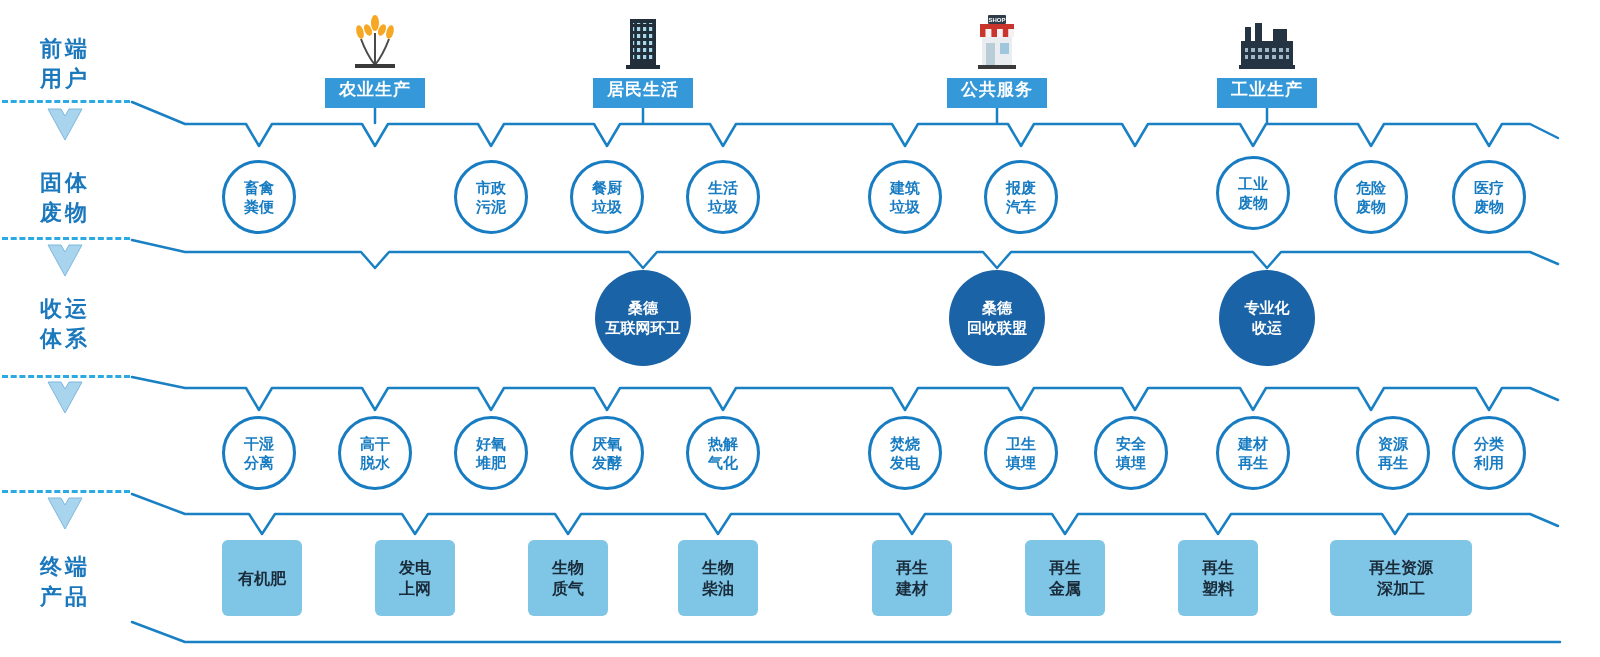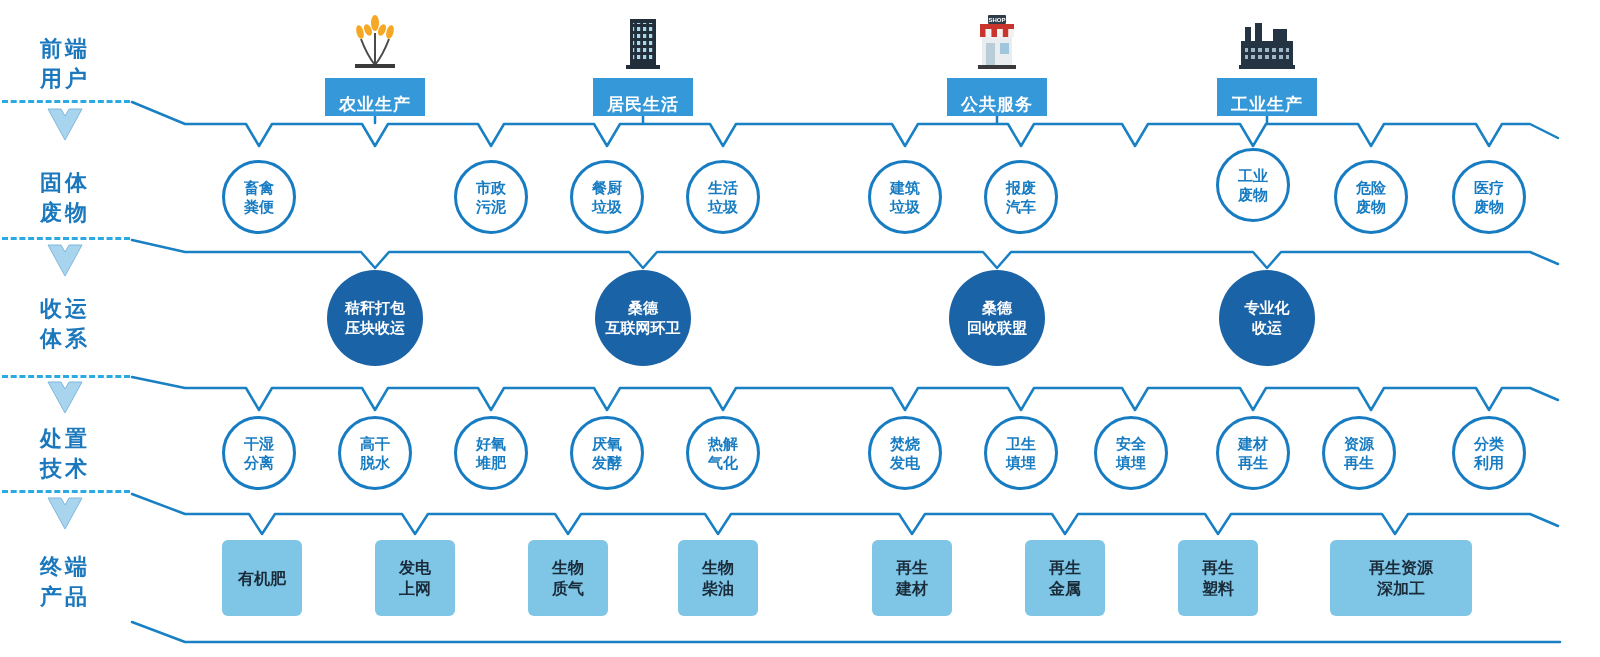--- a/index.html
+++ b/index.html
@@ -8,23 +8,23 @@
   .canvas { position:relative; width:1600px; height:657px; background:#fff; overflow:hidden; }
 
   .connectors { position:absolute; left:0; top:0; }
 
   .left-label { position:absolute; left:0; width:130px; text-align:center;
                 color:#1b78bd; font-weight:bold; font-size:22px; line-height:30px;
                 letter-spacing:3px; }
   .dash { position:absolute; left:2px; width:128px; border-top:3px dashed #2ba9e2; }
   .flow-arrow { position:absolute; left:46px; }
 
-  .category { position:absolute; width:100px; height:38px; background:#3598d8;
+  .category { position:absolute; width:100px; height:30px; background:#3598d8;
               color:#fff; font-weight:bold; font-size:17px; letter-spacing:1px;
-              display:flex; align-items:flex-end; justify-content:center; }
+              display:flex; align-items:flex-start; justify-content:center; }
   .cat-icon { position:absolute; width:60px; height:62px; }
 
   .circle { position:absolute; width:74px; height:74px; border-radius:50%;
             background:#fff; border:3px solid #187cc2; color:#187cc2;
             font-weight:bold; font-size:15px; line-height:19px; text-align:center;
             display:flex; flex-direction:column; align-items:center; justify-content:center; }
   .circle.big { width:96px; height:96px; background:#1a63a6; border:none;
                 color:#fff; font-size:15px; line-height:20px; }
 
   .product { position:absolute; width:80px; height:76px; background:#7ec5e6;
@@ -53,24 +53,20 @@
     <div>前端</div>
     <div>用户</div>
   </div>
   <div class="left-label" style="top:168px">
     <div>固体</div>
     <div>废物</div>
   </div>
   <div class="left-label" style="top:294px">
     <div>收运</div>
     <div>体系</div>
-  </div>
-  <div class="left-label" style="top:424px">
-    <div>处置</div>
-    <div>技术</div>
   </div>
   <div class="left-label" style="top:552px">
     <div>终端</div>
     <div>产品</div>
   </div>
 
   <div class="dash" style="top:100px"></div>
   <div class="dash" style="top:237px"></div>
   <div class="dash" style="top:375px"></div>
   <div class="dash" style="top:490px"></div>
@@ -175,37 +171,33 @@
     <span>垃圾</span>
   </div>
   <div class="circle" style="left:868px; top:160px">
     <span>建筑</span>
     <span>垃圾</span>
   </div>
   <div class="circle" style="left:984px; top:160px">
     <span>报废</span>
     <span>汽车</span>
   </div>
-  <div class="circle" style="left:1216px; top:148px">
+  <div class="circle" style="left:1216px; top:156px">
     <span>工业</span>
     <span>废物</span>
   </div>
   <div class="circle" style="left:1334px; top:160px">
     <span>危险</span>
     <span>废物</span>
   </div>
   <div class="circle" style="left:1452px; top:160px">
     <span>医疗</span>
     <span>废物</span>
   </div>
 
-  <div class="circle big" style="left:327px; top:270px">
-    <span>秸秆打包</span>
-    <span>压块收运</span>
-  </div>
   <div class="circle big" style="left:595px; top:270px">
     <span>桑德</span>
     <span>互联网环卫</span>
   </div>
   <div class="circle big" style="left:949px; top:270px">
     <span>桑德</span>
     <span>回收联盟</span>
   </div>
   <div class="circle big" style="left:1219px; top:270px">
     <span>专业化</span>
@@ -241,21 +233,21 @@
     <span>填埋</span>
   </div>
   <div class="circle" style="left:1094px; top:416px">
     <span>安全</span>
     <span>填埋</span>
   </div>
   <div class="circle" style="left:1216px; top:416px">
     <span>建材</span>
     <span>再生</span>
   </div>
-  <div class="circle" style="left:1322px; top:416px">
+  <div class="circle" style="left:1356px; top:416px">
     <span>资源</span>
     <span>再生</span>
   </div>
   <div class="circle" style="left:1452px; top:416px">
     <span>分类</span>
     <span>利用</span>
   </div>
 
   <div class="product" style="left:222px; top:540px">
     <span>有机肥</span>

